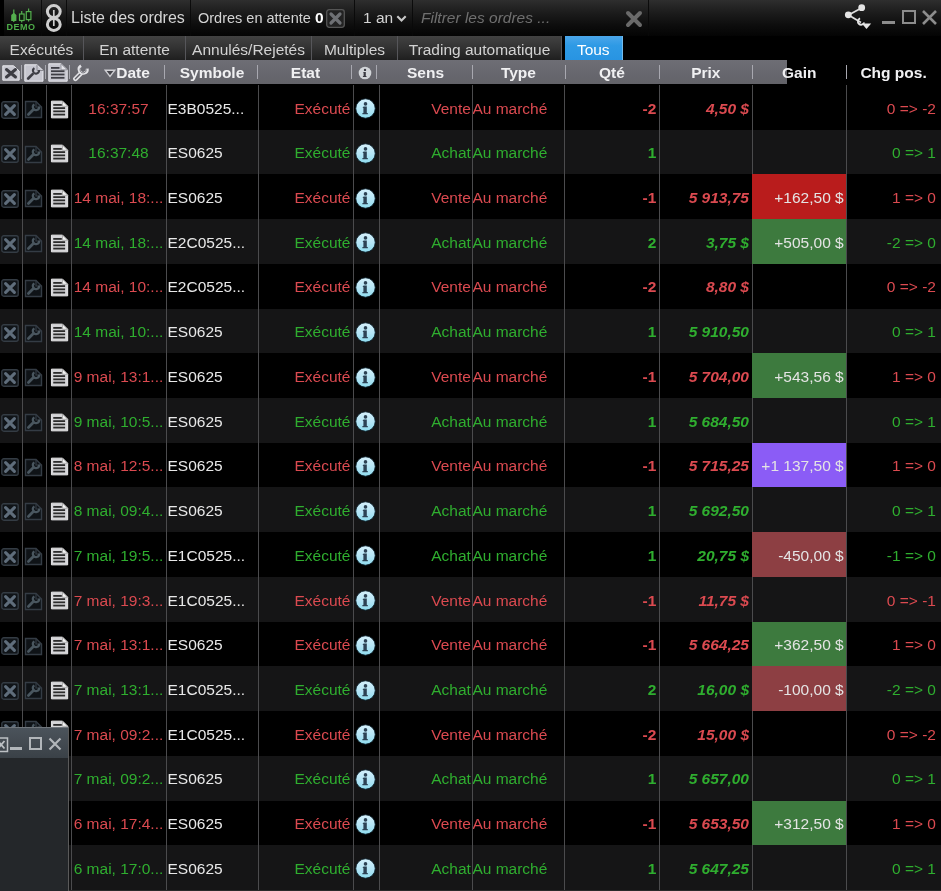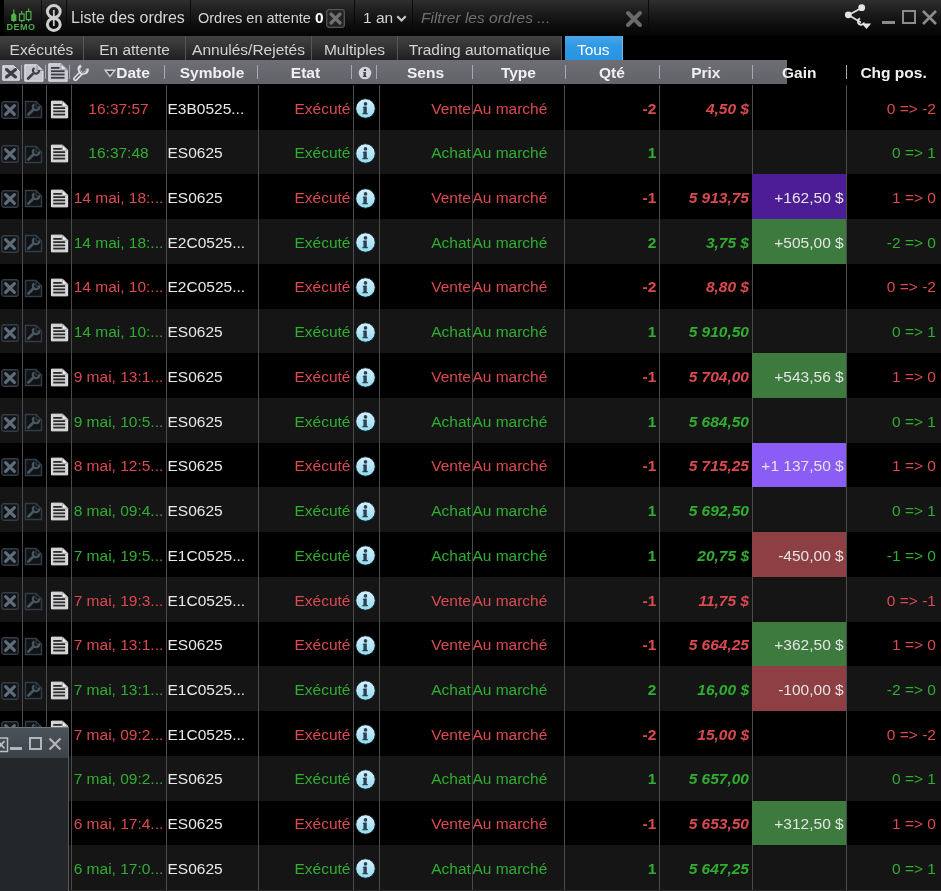--- a/index.html
+++ b/index.html
@@ -294,21 +294,21 @@
 </linearGradient>
           </defs>
 <circle cx="10.5" cy="10.5" r="9.7" fill="url(#ig)" stroke="#0c2330" stroke-width="0.8"></circle>
 <circle cx="10.5" cy="5.9" r="1.8" fill="#2c4254"></circle>
 <path d="M8.6 8.6 h3.2 v6.3 h1 v1.4 h-5.4 v-1.4 h1 v-4.9 h-0.9 z" fill="#2c4254"></path>
 </svg></span>
 <div class="c sens">Vente</div>
 <div class="c type">Au marché</div>
 <div class="c qte">-1</div>
 <div class="c prix">5 913,75</div>
-<div class="gaincell" style="background:#4c1d95">+162,50 $</div>
+<div class="gaincell" style="background:#b91c1c">+162,50 $</div>
 <div class="c chg">1 =&gt; 0</div>
 </div>
 <div class="row a" style="top:219.16px;background:#151516">
       <span class="ic" style="left:1px;top:15.5px"><svg width="18" height="18" viewBox="0 0 18 18">
 <rect x="0.8" y="0.8" width="16.4" height="16.4" rx="2" fill="#101418" stroke="#343c44" stroke-width="1.4"></rect>
 <path d="M4.6 4.6 L13.4 13.4 M13.4 4.6 L4.6 13.4" stroke="#5f6d7b" stroke-width="3.1" stroke-linecap="round"></path>
 </svg></span>
       <span class="ic" style="left:24px;top:15px"><svg width="19" height="19" viewBox="0 0 19 19">
 <path d="M1.5 1.5 H12 L17.5 7 V17.5 H1.5 Z" fill="#0f1317" stroke="#343c45" stroke-width="1.4"></path>
 <path d="M12 1.5 L12 7 L17.5 7" fill="none" stroke="#343c45" stroke-width="1.2"></path>

